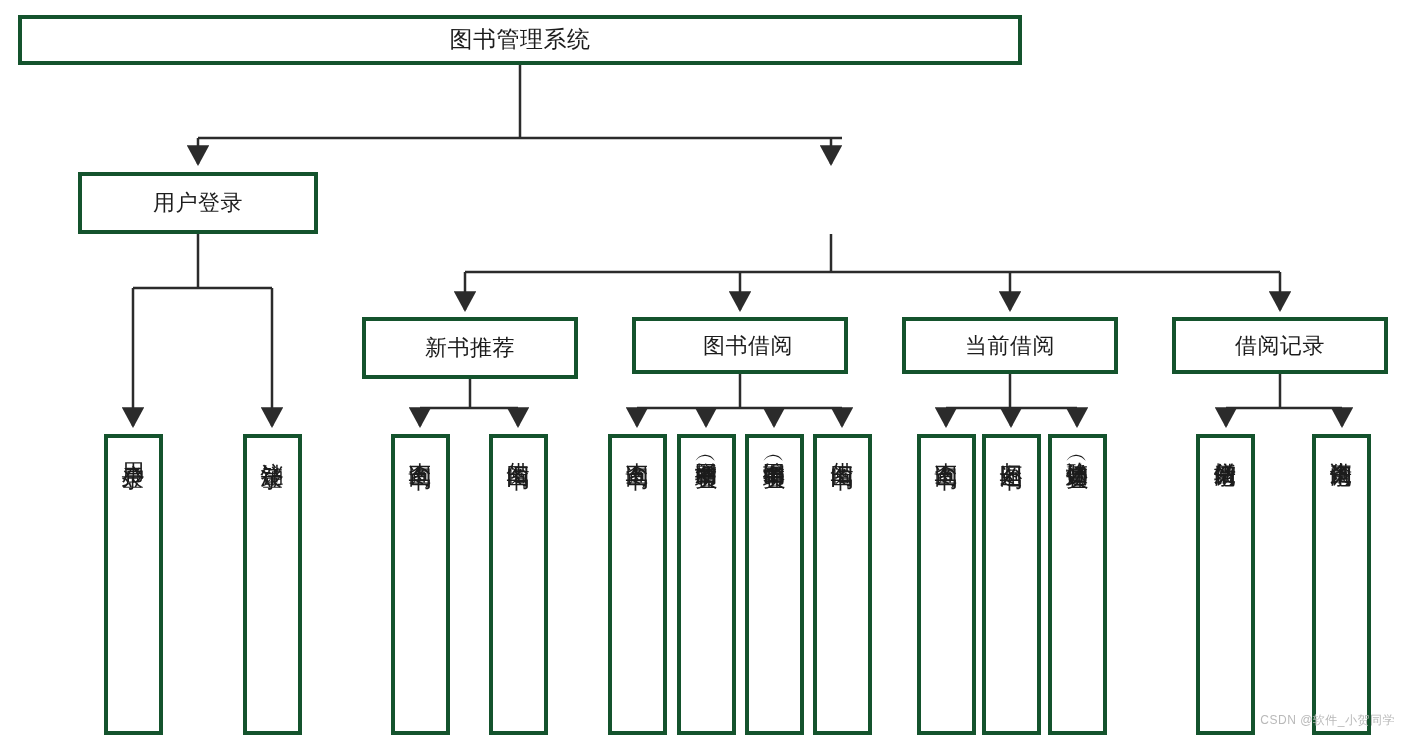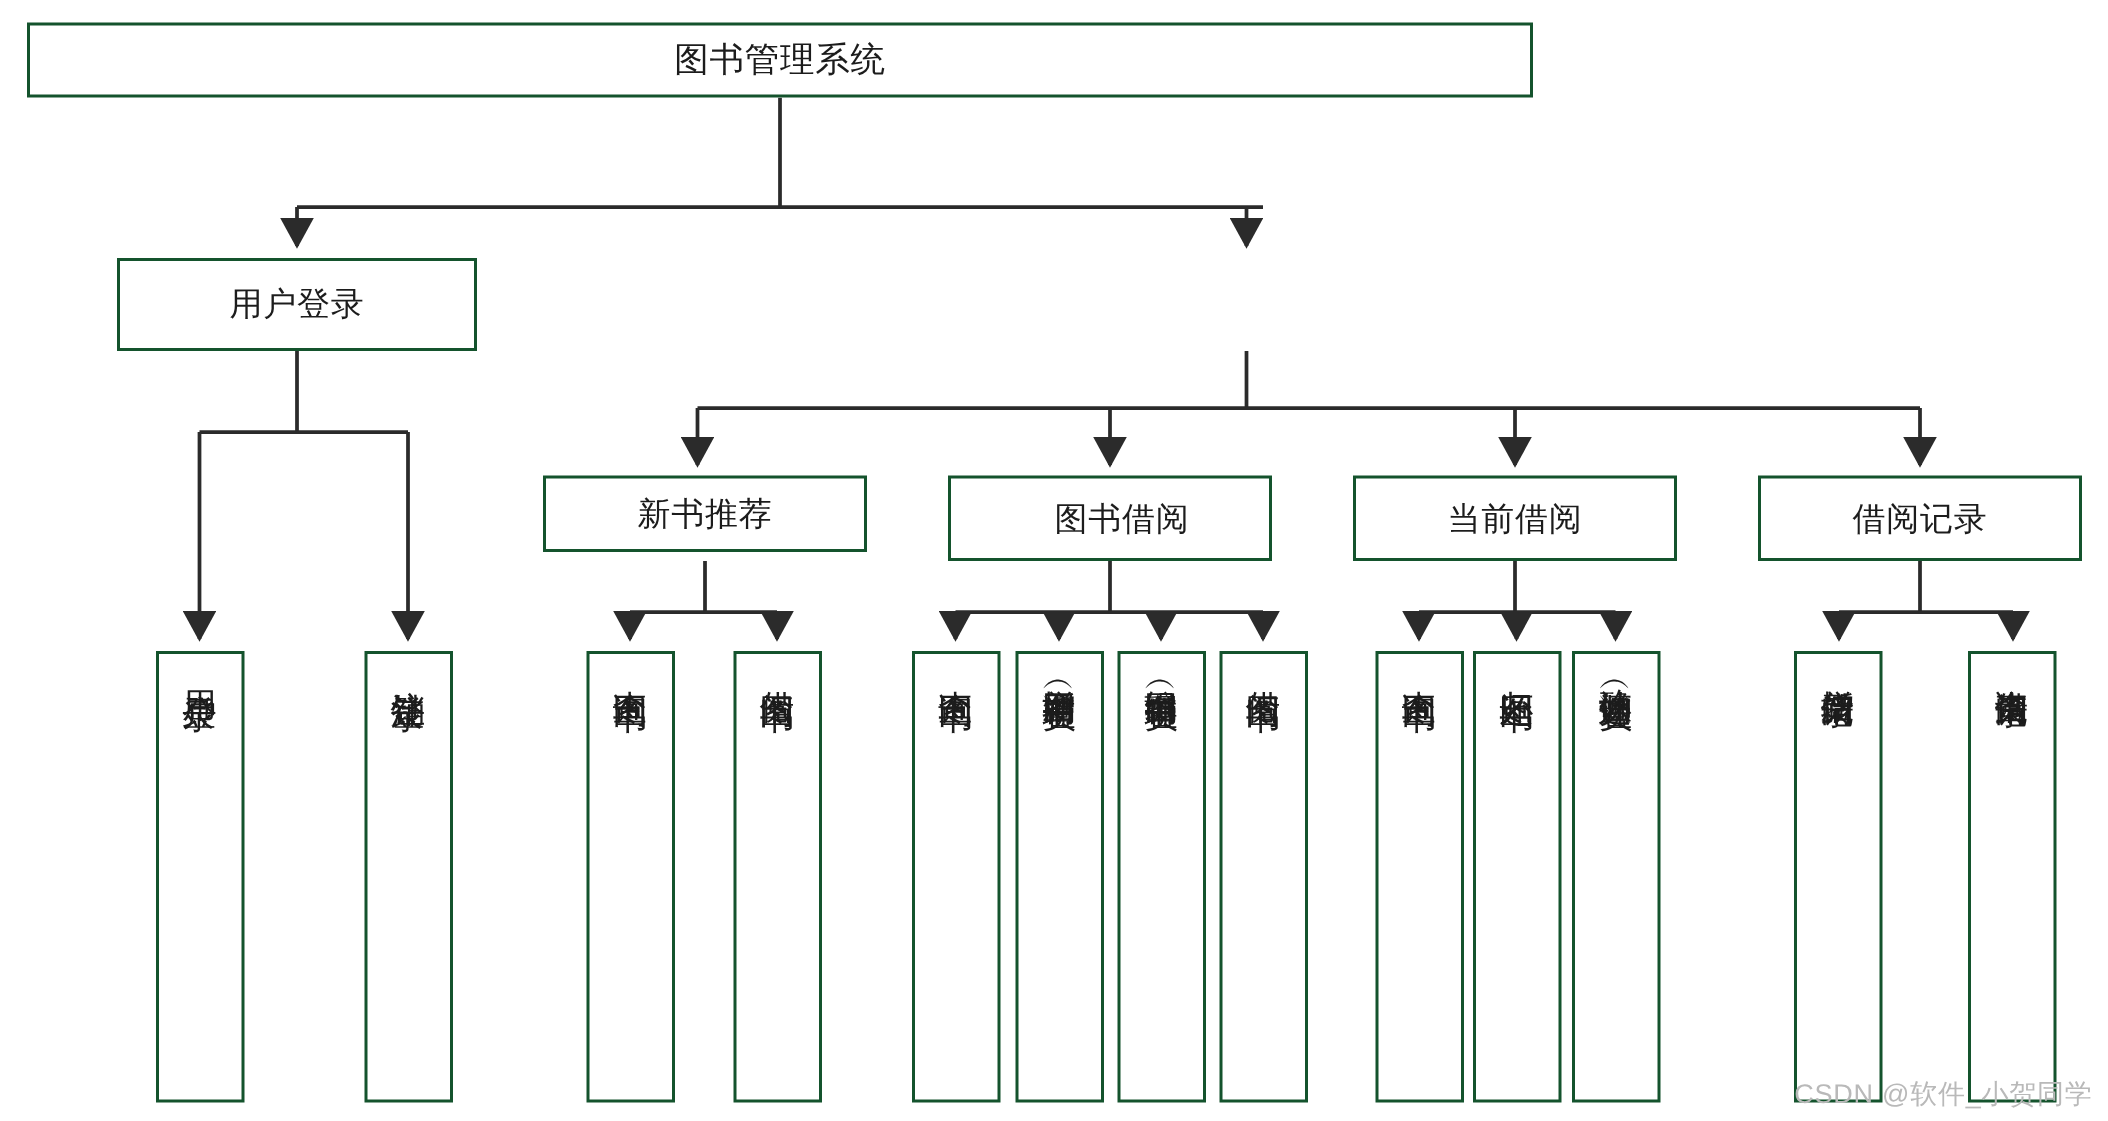--- a/index.html
+++ b/index.html
@@ -22,21 +22,21 @@
     position: absolute;
     left: 0;
     top: 0;
     width: 1405px;
     height: 747px;
     pointer-events: none;
   }
   .node {
     position: absolute;
     box-sizing: border-box;
-    border: 2px solid #14532d;
+    border: 4px solid #14532d;
     background: #ffffff;
     display: flex;
     align-items: center;
     justify-content: center;
     color: #1c1c1c;
     z-index: 2;
   }
   .node .label {
     display: block;
     text-align: center;
@@ -65,22 +65,22 @@
     letter-spacing: 2px;
     white-space: nowrap;
   }
   .node.v.tall .label {
     font-size: 22px;
     letter-spacing: 1px;
   }
   .watermark {
     position: absolute;
     right: 10px;
-    bottom: 6px;
-    font-size: 18px;
+    bottom: 18px;
+    font-size: 12px;
     color: #b9b9b9;
     letter-spacing: 0.5px;
     white-space: nowrap;
     z-index: 5;
     font-family: "Liberation Sans", "DejaVu Sans", sans-serif;
   }
 </style>
 </head>
 <body>
 
@@ -137,21 +137,21 @@
   </svg>
 
   <div class="node h root" style="left:18px; top:15px; width:1004px; height:50px;">
     <span class="label">图书管理系统</span>
   </div>
 
   <div class="node h" style="left:78px; top:172px; width:240px; height:62px;">
     <span class="label">用户登录</span>
   </div>
 
-  <div class="node h" style="left:362px; top:317px; width:216px; height:51px;">
+  <div class="node h" style="left:362px; top:317px; width:216px; height:62px;">
     <span class="label">新书推荐</span>
   </div>
   <div class="node h" style="left:632px; top:317px; width:216px; height:57px;padding-left:16px;">
     <span class="label">图书借阅</span>
   </div>
   <div class="node h" style="left:1172px; top:317px; width:216px; height:57px;">
     <span class="label">借阅记录</span>
   </div>
   <div class="node h" style="left:902px; top:317px; width:216px; height:57px;">
     <span class="label">当前借阅</span>

